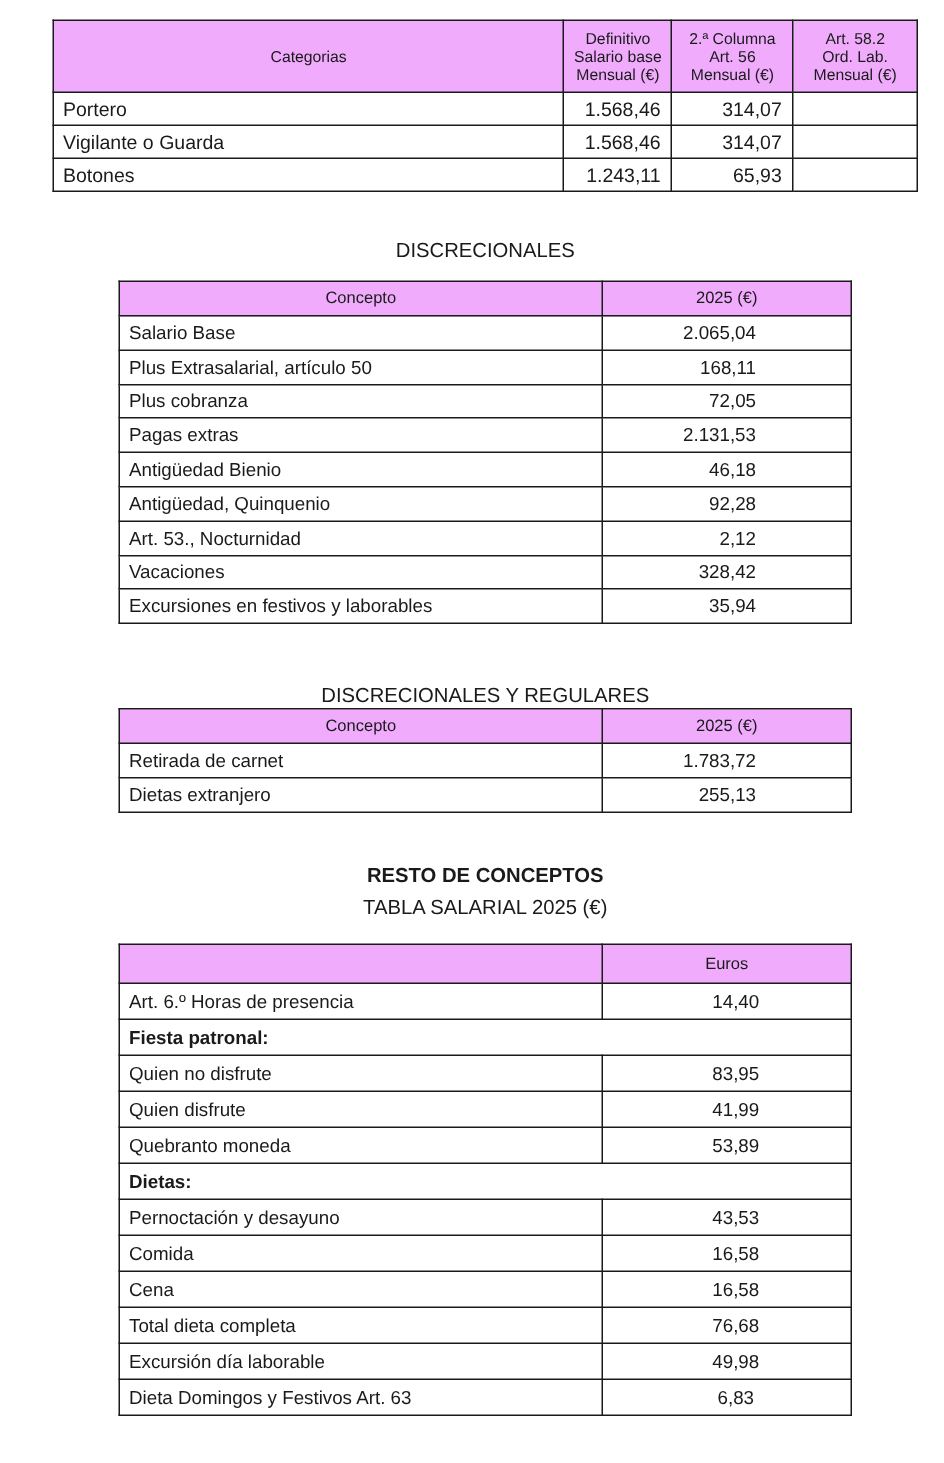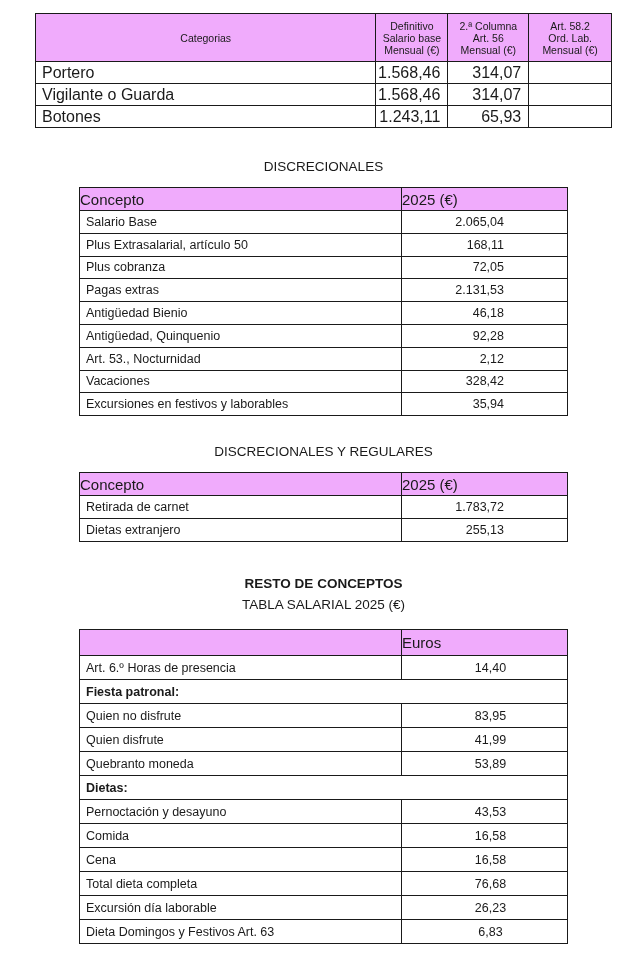--- a/index.html
+++ b/index.html
@@ -2,28 +2,28 @@
 <html><head>
 <meta charset="utf-8">
 <style>
   html, body { margin: 0; padding: 0; background: #ffffff; }
   body { width: 629px; height: 975px; position: relative; font-family: "Liberation Sans", sans-serif; color: #1a1a1a; overflow: hidden; }
   table { border-collapse: collapse; position: absolute; }
   td, th { border: 1px solid #1a1a1a; padding: 0; font-weight: normal; }
   th { background: #f0abfc; }
   .t1 { left: 35px; top: 13px; width: 577px; }
   .t1 th { font-size: 10.5px; line-height: 12px; height: 47px; text-align: center; }
-  .t1 td { height: 21px; font-size: 16px; }
+  .t1 td { height: 21px; font-size: 13px; }
   .t1 td.lbl { padding-left: 6px; }
   .t1 td.num { text-align: right; padding-right: 7px; }
   .t1 .c1 { width: 341px; } .t1 .c2 { width: 71px; } .t1 .c3 { width: 80px; } .t1 .c4 { width: 82px; }
   .sec-title { position: absolute; left: 79px; width: 489px; text-align: center; font-size: 13.5px; }
   .sec-title.bold { font-weight: bold; }
   .t2 { left: 79px; width: 489px; }
-  .t2 th { font-size: 15px; height: 22px; text-align: left; }
+  .t2 th { font-size: 11px; height: 22px; text-align: center; }
   .t2 td { height: 21.8px; font-size: 12.5px; }
   .t2 td.lbl { padding-left: 6px; width: 315px; }
   .t2 td.num { text-align: right; padding-right: 63px; }
   .t2 td.numc { text-align: center; padding-left: 12px; }
   .t2 td.sub { padding-left: 6px; font-weight: bold; }
 </style>
 </head>
 <body>
 
 <table class="t1">
@@ -106,21 +106,21 @@
         <td class="lbl">Vacaciones</td>
         <td class="num">328,42</td>
       </tr>
   <tr>
         <td class="lbl">Excursiones en festivos y laborables</td>
         <td class="num">35,94</td>
       </tr>
 </tbody>
   </table>
 
-<div class="sec-title" style="top:444px;">DISCRECIONALES Y REGULARES</div>
+<div class="sec-title" style="top:456px;">DISCRECIONALES Y REGULARES</div>
 <table class="t2" style="top:472px;">
   <tbody>
       <tr>
     <th>Concepto</th>
     <th>2025 (€)</th>
   </tr>
   <tr>
         <td class="lbl">Retirada de carnet</td>
         <td class="num">1.783,72</td>
       </tr>
@@ -172,20 +172,20 @@
   <tr style="height:24px;">
         <td class="lbl">Cena</td>
         <td class="numc">16,58</td>
       </tr>
   <tr style="height:24px;">
         <td class="lbl">Total dieta completa</td>
         <td class="numc">76,68</td>
       </tr>
   <tr style="height:24px;">
         <td class="lbl">Excursión día laborable</td>
-        <td class="numc">26,23</td>
+        <td class="numc">49,98</td>
       </tr>
   <tr style="height:24px;">
         <td class="lbl">Dieta Domingos y Festivos Art. 63</td>
         <td class="numc">6,83</td>
       </tr>
 </tbody>
   </table>
 
 </body></html>

